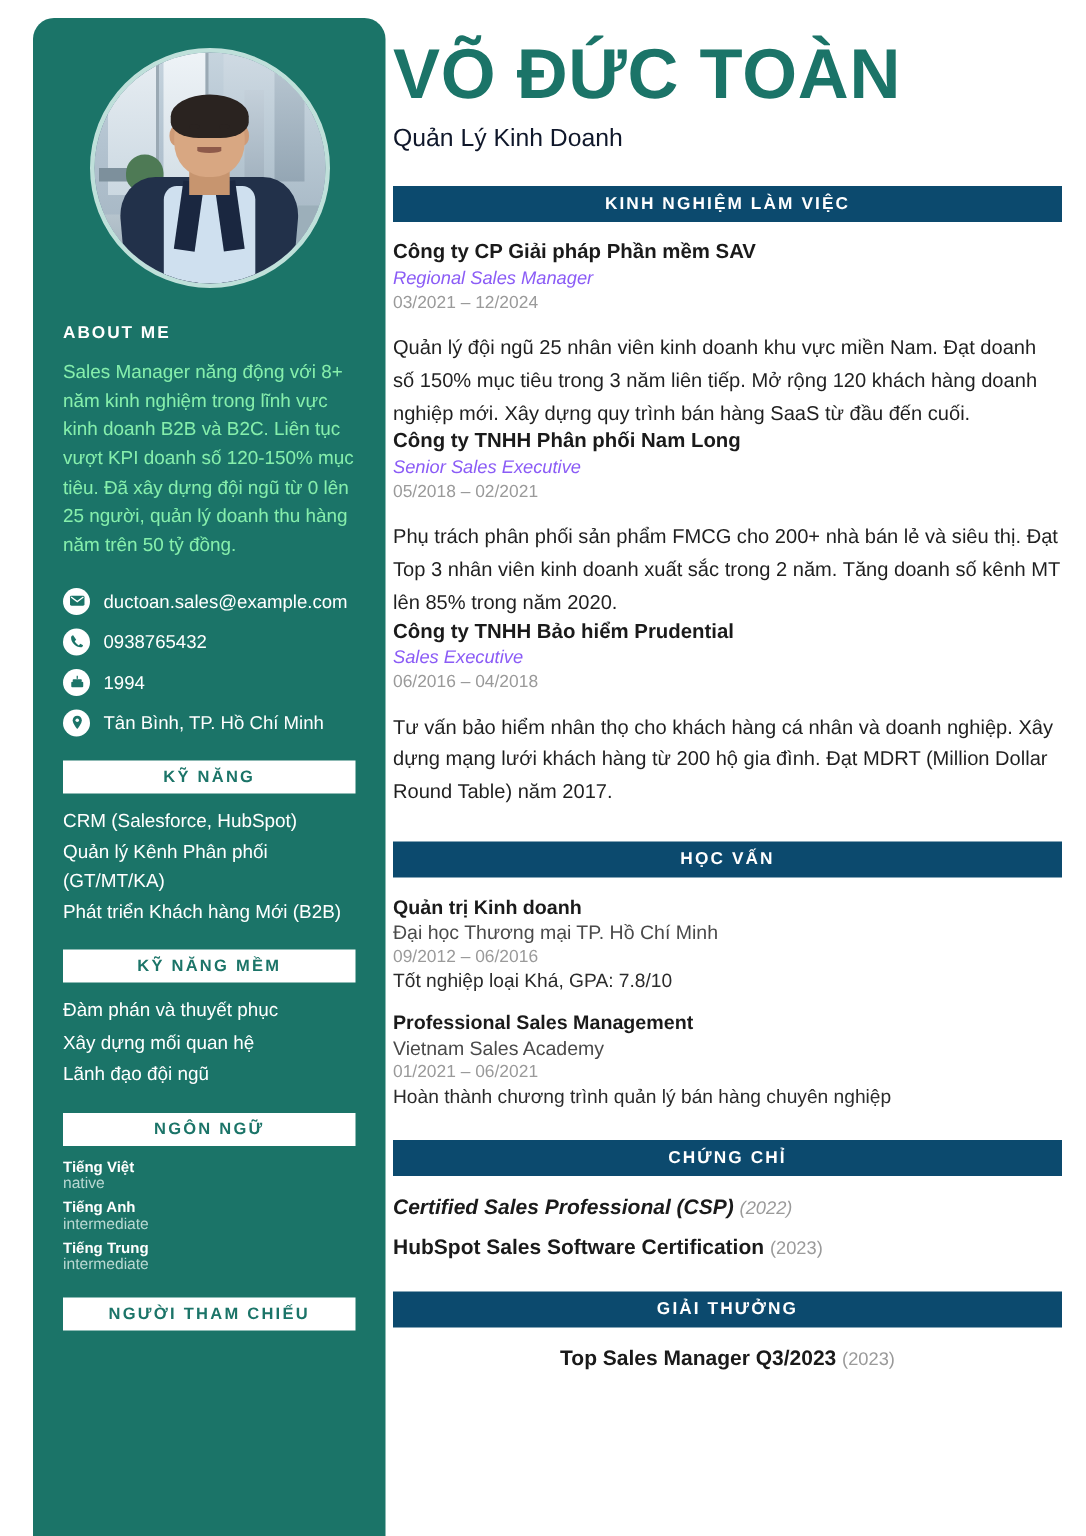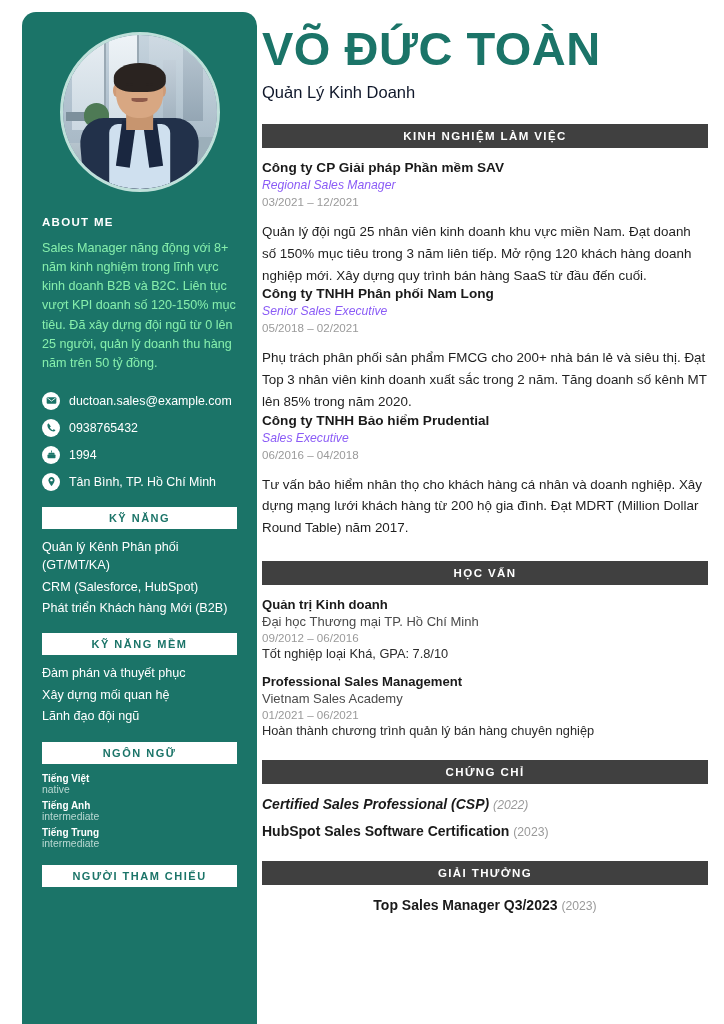--- a/index.html
+++ b/index.html
@@ -214,21 +214,21 @@
   }
 
   .role {
     font-size: 16.5px;
     color: #0f172a;
     margin-top: 10px;
     font-weight: 400;
   }
 
   .sec-head {
-    background: #404040;
+    background: #0c4a6e;
     color: #ffffff;
     text-align: center;
     font-size: 11.5px;
     font-weight: 700;
     letter-spacing: 1.4px;
     padding: 6px 4px;
     margin: 22px 0 12px 0;
   }
 
   .job-title {
@@ -380,22 +380,22 @@
             <circle cx="8" cy="6" r="1.7" fill="#ffffff"></circle>
           </svg>
         </span>
         <span class="contact-text">Tân Bình, TP. Hồ Chí Minh</span>
       </div>
 
     </div>
 
     <div class="side-bar-head">KỸ NĂNG</div>
     <div>
+      <div class="side-item">CRM (Salesforce, HubSpot)</div>
       <div class="side-item">Quản lý Kênh Phân phối (GT/MT/KA)</div>
-      <div class="side-item">CRM (Salesforce, HubSpot)</div>
       <div class="side-item">Phát triển Khách hàng Mới (B2B)</div>
     </div>
 
     <div class="side-bar-head">KỸ NĂNG MỀM</div>
     <div>
       <div class="side-item">Đàm phán và thuyết phục</div>
       <div class="side-item">Xây dựng mối quan hệ</div>
       <div class="side-item">Lãnh đạo đội ngũ</div>
     </div>
 
@@ -424,21 +424,21 @@
     <div class="name">VÕ ĐỨC TOÀN</div>
     <div class="role">Quản Lý Kinh Doanh</div>
 
     <div class="sec-head">KINH NGHIỆM LÀM VIỆC</div>
 
     <div>
 
       <div>
         <div class="job-title">Công ty CP Giải pháp Phần mềm SAV</div>
         <div class="job-role">Regional Sales Manager</div>
-        <div class="job-dates">03/2021 – 12/2021</div>
+        <div class="job-dates">03/2021 – 12/2024</div>
         <div class="job-desc">Quản lý đội ngũ 25 nhân viên kinh doanh khu vực miền Nam. Đạt doanh số 150% mục tiêu trong 3 năm liên tiếp. Mở rộng 120 khách hàng doanh nghiệp mới. Xây dựng quy trình bán hàng SaaS từ đầu đến cuối.</div>
       </div>
 
       <div>
         <div class="job-title">Công ty TNHH Phân phối Nam Long</div>
         <div class="job-role">Senior Sales Executive</div>
         <div class="job-dates">05/2018 – 02/2021</div>
         <div class="job-desc">Phụ trách phân phối sản phẩm FMCG cho 200+ nhà bán lẻ và siêu thị. Đạt Top 3 nhân viên kinh doanh xuất sắc trong 2 năm. Tăng doanh số kênh MT lên 85% trong năm 2020.</div>
       </div>
 

